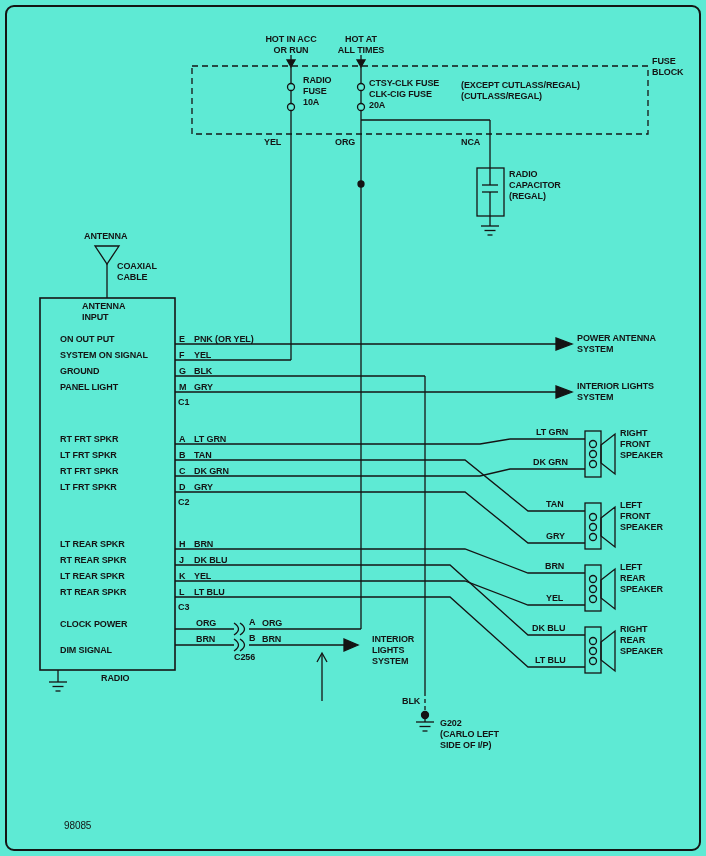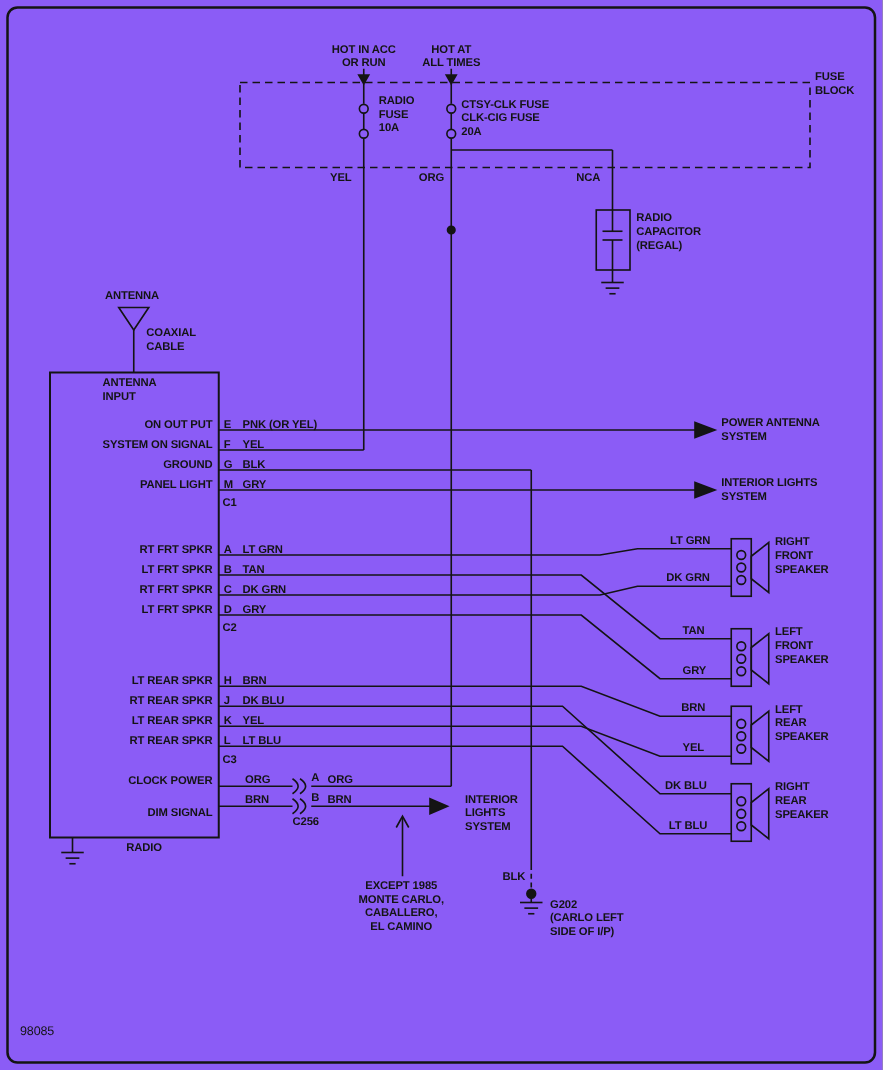--- a/index.html
+++ b/index.html
@@ -1,30 +1,30 @@
 <!DOCTYPE html>
 <html><head>
 <meta charset="utf-8">
 <style>
   * { margin:0; padding:0; box-sizing:border-box; }
   html,body { background:#9a9a9a; }
   .page {
     position:relative; width:706px; height:856px;
-    background:#8b5cf6; color:#141414;
+    background:#5eead4; color:#141414;
     font-family:"Liberation Sans", sans-serif;
     overflow:hidden;
   }
   .lbl {
     position:absolute; font-size:9px; font-weight:700;
     line-height:11px; white-space:pre-line; letter-spacing:-0.1px;
   }
   .ctr { text-align:center; }
-  .rt  { text-align:right; }
+  .rt  { }
   .un  { }
-  .num { font-size:10px; font-weight:400; }
+  .num { font-size:10px; font-weight:400;margin-left:48px; }
   svg.wires { position:absolute; left:0; top:0; }
 </style>
 </head>
 <body>
 
 <div class="page">
 
   <svg class="wires" width="706" height="856" viewBox="0 0 706 856">
     <g stroke="#141414" stroke-width="1.3" fill="none">
 
@@ -186,20 +186,22 @@
   <div class="lbl ctr" style="left:328px;top:34px;width:66px">HOT AT
 ALL TIMES</div>
   <div class="lbl" style="left:652px;top:56px">FUSE
 BLOCK</div>
   <div class="lbl" style="left:303px;top:75px">RADIO
 FUSE
 10A</div>
   <div class="lbl" style="left:369px;top:78px">CTSY-CLK FUSE
 CLK-CIG FUSE
 20A</div>
+  <div class="lbl" style="left:461px;top:80px">(EXCEPT CUTLASS/REGAL)
+(CUTLASS/REGAL)</div>
   <div class="lbl" style="left:264px;top:137px">YEL</div>
   <div class="lbl" style="left:335px;top:137px">ORG</div>
   <div class="lbl" style="left:461px;top:137px">NCA</div>
   <div class="lbl" style="left:509px;top:169px">RADIO
 CAPACITOR
 (REGAL)</div>
 
   <div class="lbl" style="left:84px;top:231px">ANTENNA</div>
   <div class="lbl" style="left:117px;top:261px">COAXIAL
 CABLE</div>
@@ -300,19 +302,15 @@
 REAR
 SPEAKER</div>
   <div class="lbl" style="left:620px;top:624px">RIGHT
 REAR
 SPEAKER</div>
 
   <div class="lbl" style="left:402px;top:696px">BLK</div>
   <div class="lbl" style="left:440px;top:718px">G202
 (CARLO LEFT
 SIDE OF I/P)</div>
-  <div class="lbl ctr" style="left:268px;top:703px;width:106px">EXCEPT 1985
-MONTE CARLO,
-CABALLERO,
-EL CAMINO</div>
   <div class="lbl num" style="left:16px;top:820px">98085</div>
 
 </div>
 
 </body></html>

